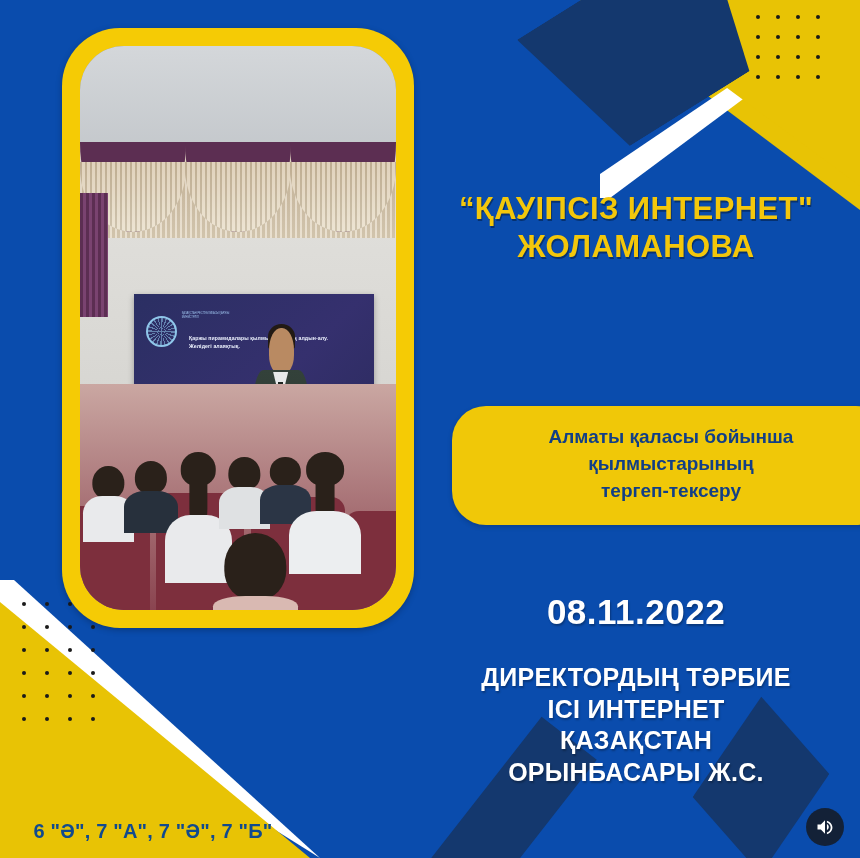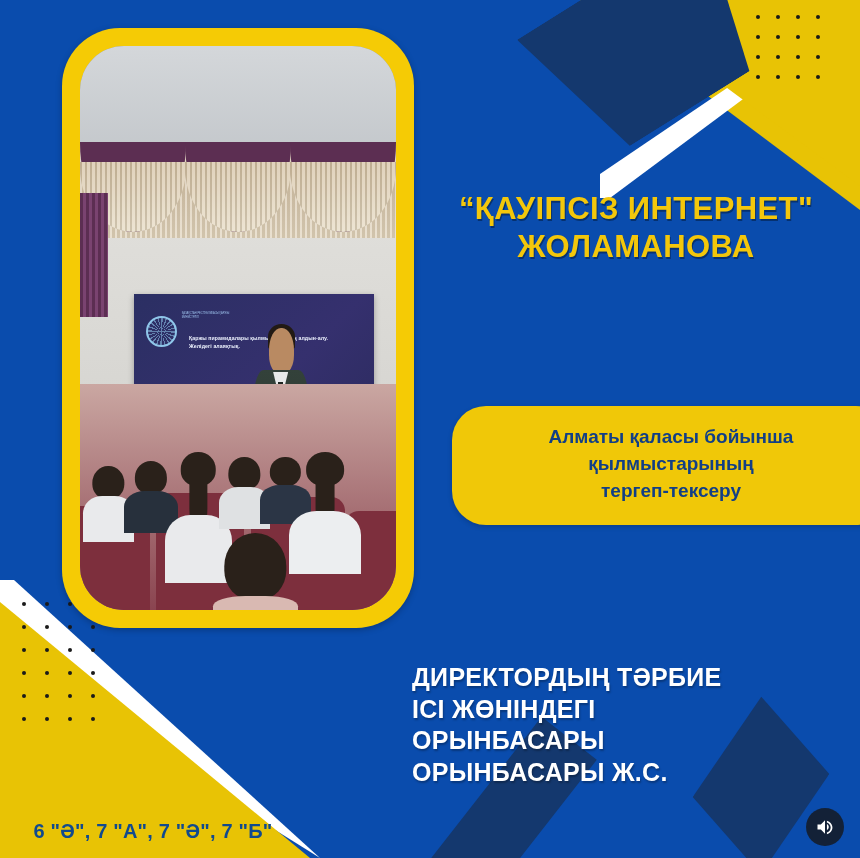--- a/index.html
+++ b/index.html
@@ -180,21 +180,21 @@
     box-shadow:0 2px 5px rgba(0,0,0,.18);
   }
   .date{
     position:absolute; left:412px; top:592px; width:448px;
     text-align:center; color:#ffffff; font-weight:bold;
     font-size:35px; letter-spacing:.5px;
     text-shadow:1px 2px 2px rgba(0,0,0,.28);
   }
   .credits{
     position:absolute; left:412px; top:662px; width:448px;
-    color:#ffffff; font-weight:bold;
+    text-align:center; color:#ffffff; font-weight:bold;
     font-size:25px; line-height:1.26; letter-spacing:.3px;
     text-shadow:1px 2px 2px rgba(0,0,0,.28);
   }
   .classes{
     position:absolute; left:8px; bottom:14px; width:290px;
     text-align:center; color:#114a8e; font-weight:bold;
     font-size:20px; line-height:1.3; letter-spacing:.2px;
   }
 
   
@@ -339,25 +339,26 @@
     <div>“ҚАУІПСІЗ ИНТЕРНЕТ"</div>
     <div>ЖОЛАМАНОВА</div>
   </div>
 
   <div class="yellow-card">
     <div>Алматы қаласы бойынша</div>
     <div>қылмыстарының</div>
     <div>тергеп-тексеру</div>
   </div>
 
+  <div class="date">08.11.2022</div>
 
   <div class="credits">
     <div>ДИРЕКТОРДЫҢ ТӘРБИЕ</div>
-    <div>ІСІ ЖӨНІНДЕГІ</div>
-    <div>ОРЫНБАСАРЫ</div>
+    <div>ІСІ ИНТЕРНЕТ</div>
+    <div>ҚАЗАҚСТАН</div>
     <div>ОРЫНБАСАРЫ Ж.С.</div>
   </div>
 
   <div class="classes">
     <div>6 "Ә", 7 "А", 7 "Ә", 7 "Б"</div>
   </div>
 
   <div class="vol-btn" title="volume">
     <svg viewBox="0 0 24 24">
       <path d="M3 9v6h4l5 5V4L7 9H3z"></path>

